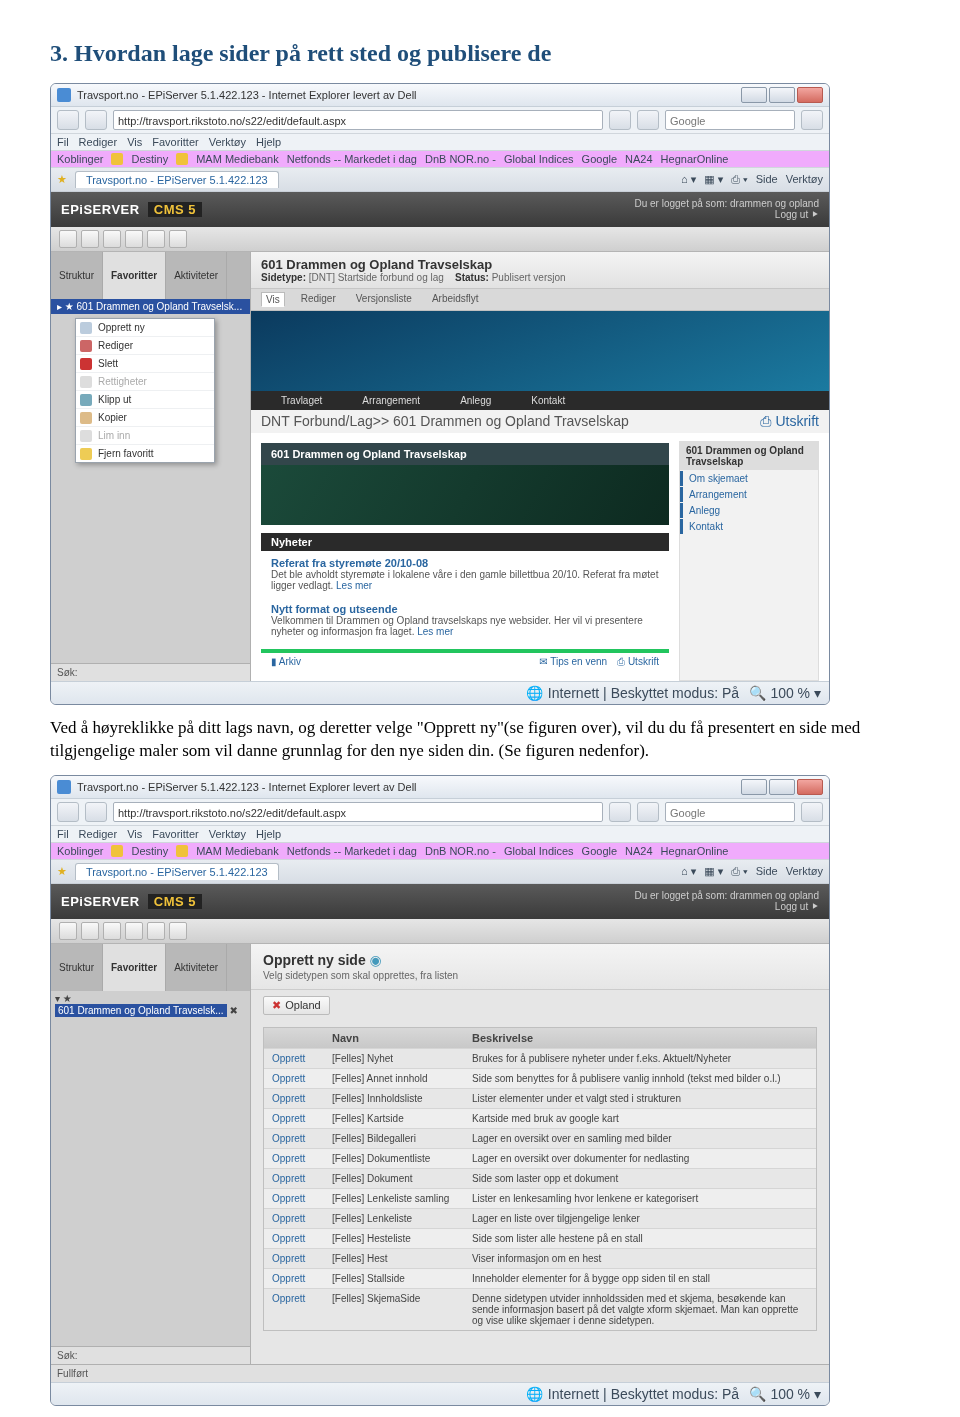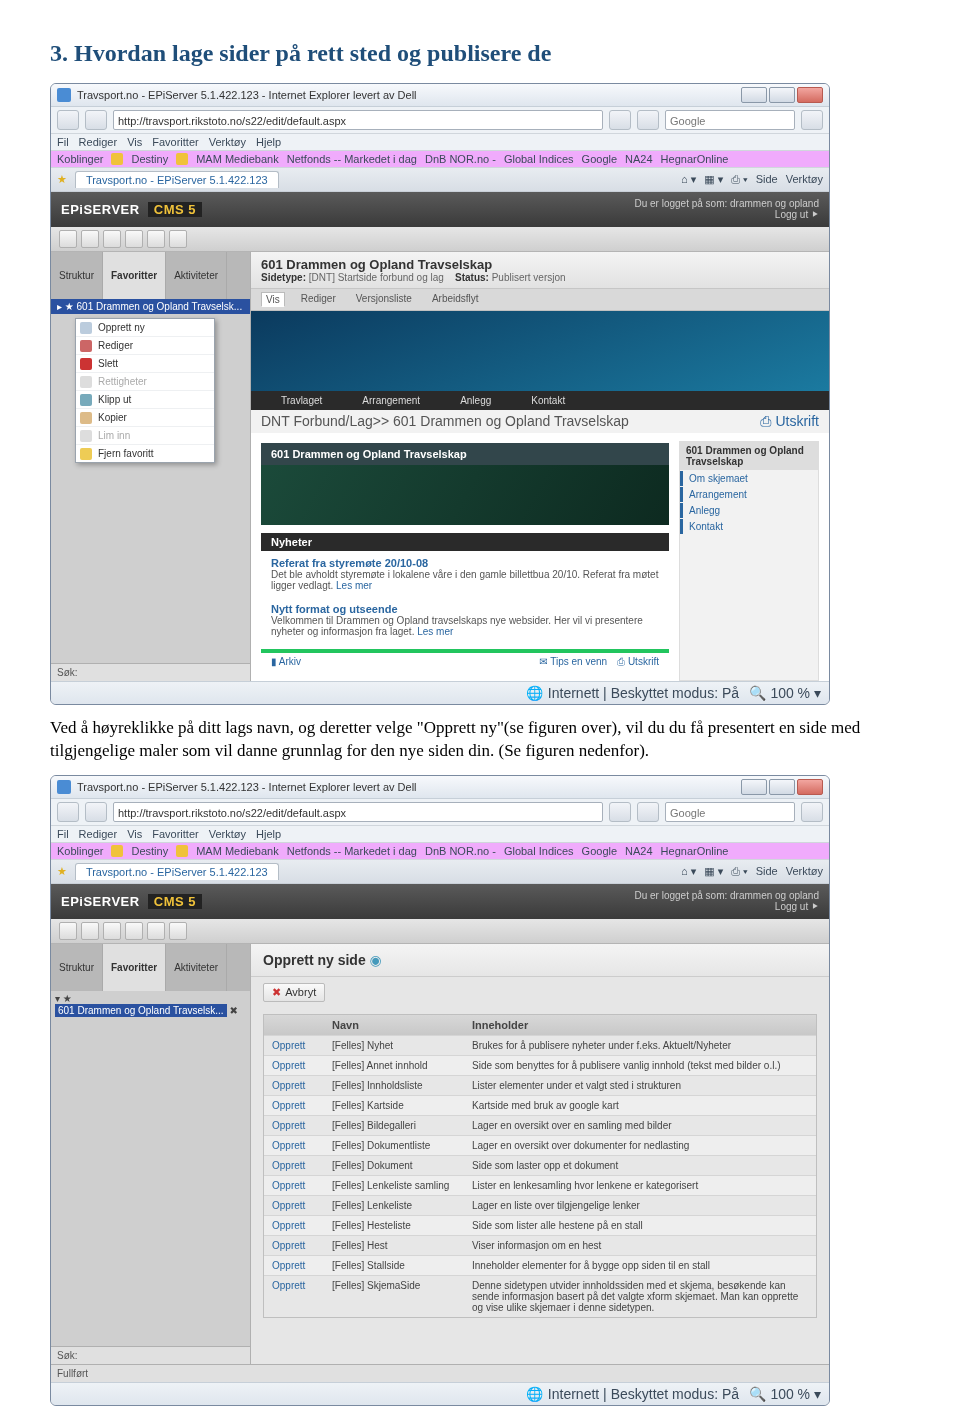--- a/index.html
+++ b/index.html
@@ -601,30 +601,31 @@
         <span>Søk:</span>
       </div>
     </div>
 
     <div class="opprett-main">
       <div class="opp-head">
         <div class="otitle">
           <span>Opprett ny side</span>
           <span style="color:#49b;font-weight:normal;">◉</span>
         </div>
+        <div class="osub">Velg sidetypen som skal opprettes, fra listen</div>
       </div>
       <div class="opp-cancel">
         <span style="color:#c33;">✖</span>
-        <span>Avbryt</span>
+        <span>Opland</span>
       </div>
       <div class="templates">
         <div class="thead">
           <div class="col-act"></div>
           <div class="col-name">Navn</div>
-          <div class="col-desc">Inneholder</div>
+          <div class="col-desc">Beskrivelse</div>
         </div>
         <div id="template-rows">
             <div class="row">
               <div class="col-act"><a>Opprett</a></div>
               <div class="col-name">[Felles] Nyhet</div>
               <div class="col-desc">Brukes for å publisere nyheter under f.eks. Aktuelt/Nyheter</div>
             </div>
             <div class="row">
               <div class="col-act"><a>Opprett</a></div>
               <div class="col-name">[Felles] Annet innhold</div>

